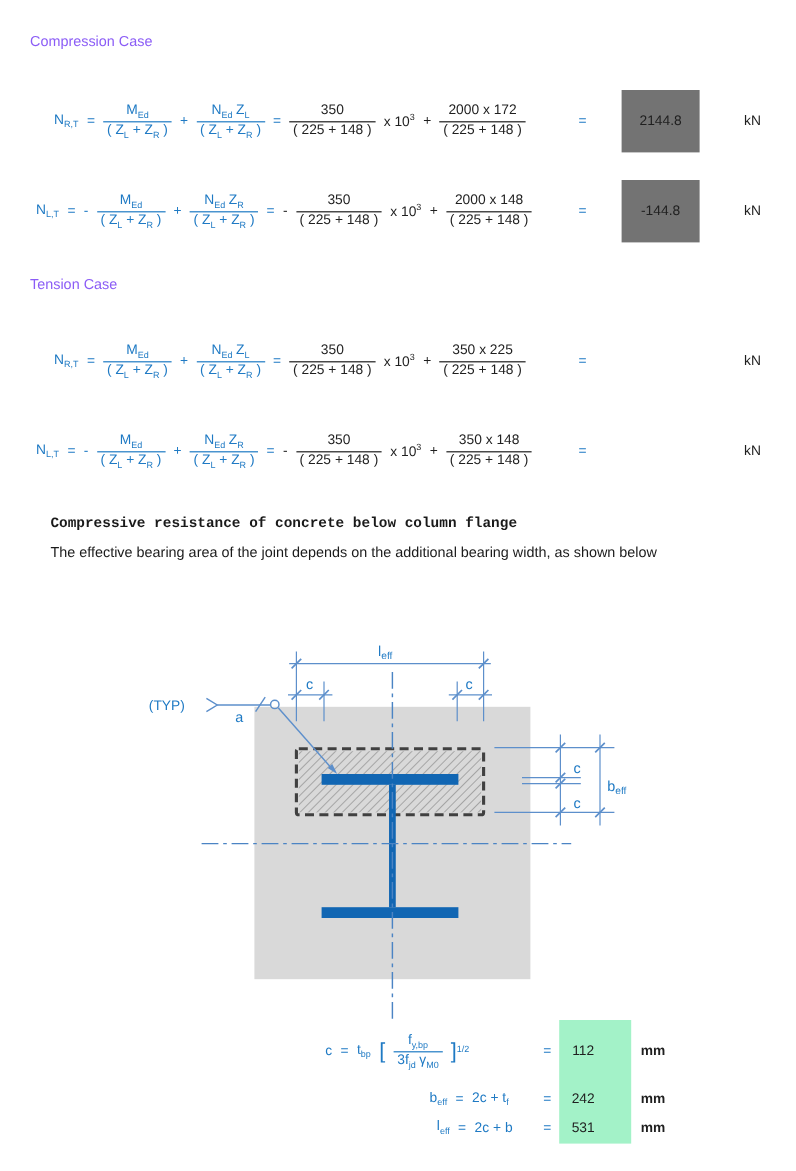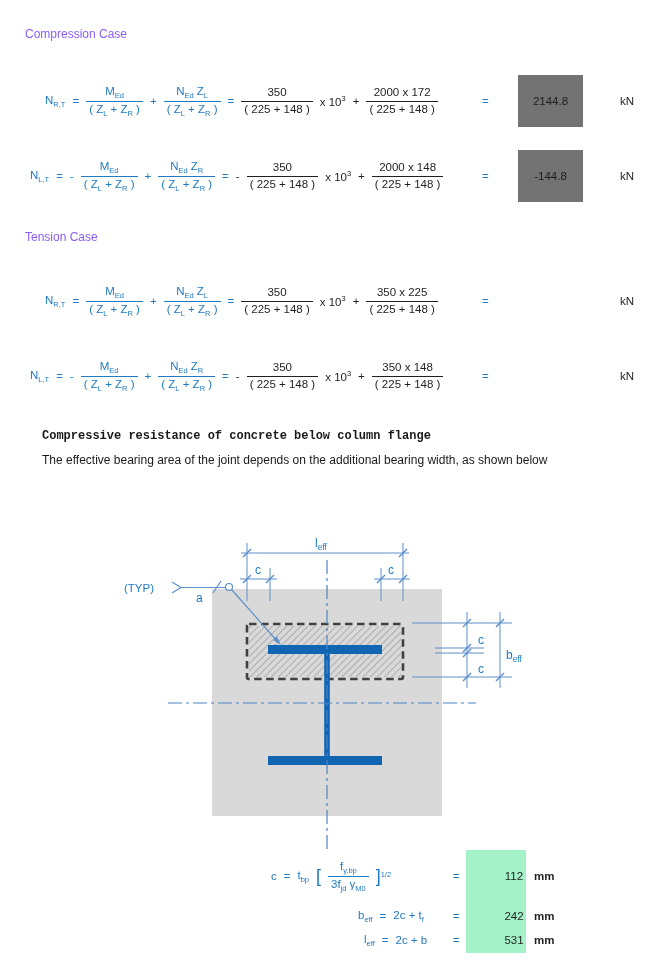--- a/index.html
+++ b/index.html
@@ -24,21 +24,21 @@
   .result{position:absolute;left:518px;top:50%;transform:translateY(-50%);
           width:65px;height:52px;background:#737373;display:flex;align-items:center;
           justify-content:center;color:#1f1f1f;font-size:11.5px;}
   .unit{position:absolute;left:592px;top:50%;transform:translateY(-50%);color:#1f1f1f;font-size:11.5px;margin-left:28px;}
   
   .bottom{position:absolute;left:0;top:848px;width:663px;height:108px;font-size:11.5px;}
   .green-col{position:absolute;left:466px;top:2px;width:60px;height:103px;background:#A3F2C8;}
   .brow{position:absolute;left:0;width:663px;display:flex;align-items:center;gap:7px;color:#1F7AC4;}
   .brow sub{font-size:7.5px;vertical-align:-3px;line-height:1;}
   .brow .beq{position:absolute;left:448px;width:16px;text-align:center;}
-  .brow .bres{position:absolute;left:466px;width:40px;text-align:center;color:#1f1f1f;padding-left:28px;}
+  .brow .bres{position:absolute;left:466px;width:40px;text-align:center;color:#1f1f1f;}
   .brow .bunit{position:absolute;left:534px;color:#1f1f1f;font-weight:bold;}
   .bracket{font-size:18px;font-weight:400;line-height:1;}
   
   .svgt{font-family:"Liberation Sans",sans-serif;font-size:12px;fill:#1F7AC4;}
   .svgt2{font-family:"Liberation Sans",sans-serif;font-size:11.5px;fill:#1F7AC4;}
   .ssub{font-size:8.5px;}
 </style>
 </head>
 <body>
 

